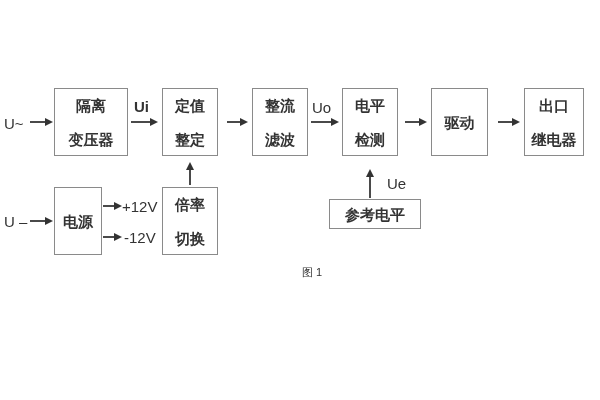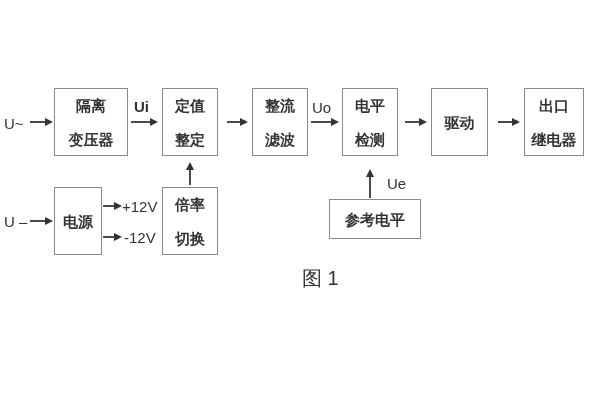--- a/index.html
+++ b/index.html
@@ -77,21 +77,21 @@
     content: "";
     position: absolute;
     top: 0; left: -4.5px;
     width: 0; height: 0;
     border-bottom: 8px solid var(--head);
     border-left: 4px solid transparent;
     border-right: 4px solid transparent;
   }
   .caption {
     position: absolute;
-    font-size: 20px;
+    font-size: 11px;
     color: var(--text);
     white-space: nowrap;
   }
 </style>
 </head>
 <body>
 
 <div class="canvas">
 
   <span class="lbl" style="left:4px;  top:116px;">U~</span>
@@ -151,21 +151,21 @@
   <div class="h-arrow" style="left:103px; top:237px; width:19px;"></div>
   <span class="lbl" style="left:124px; top:230px;">-12V</span>
 
   <div class="block" style="left:162px; top:187px; width:56px; height:68px;">
     <span>倍率</span>
     <span>切换</span>
   </div>
 
   <div class="v-arrow" style="left:190px; top:162px; height:23px;"></div>
 
-  <div class="block single" style="left:329px; top:199px; width:92px; height:40px;">
+  <div class="block single" style="left:329px; top:199px; width:92px; height:30px;">
     <span>参考电平</span>
   </div>
 
   <div class="v-arrow" style="left:370px; top:169px; height:29px;"></div>
   <span class="lbl" style="left:387px; top:176px;">Ue</span>
 
   <span class="caption" style="left:302px; top:265px;">图 1</span>
 
 </div>
 

